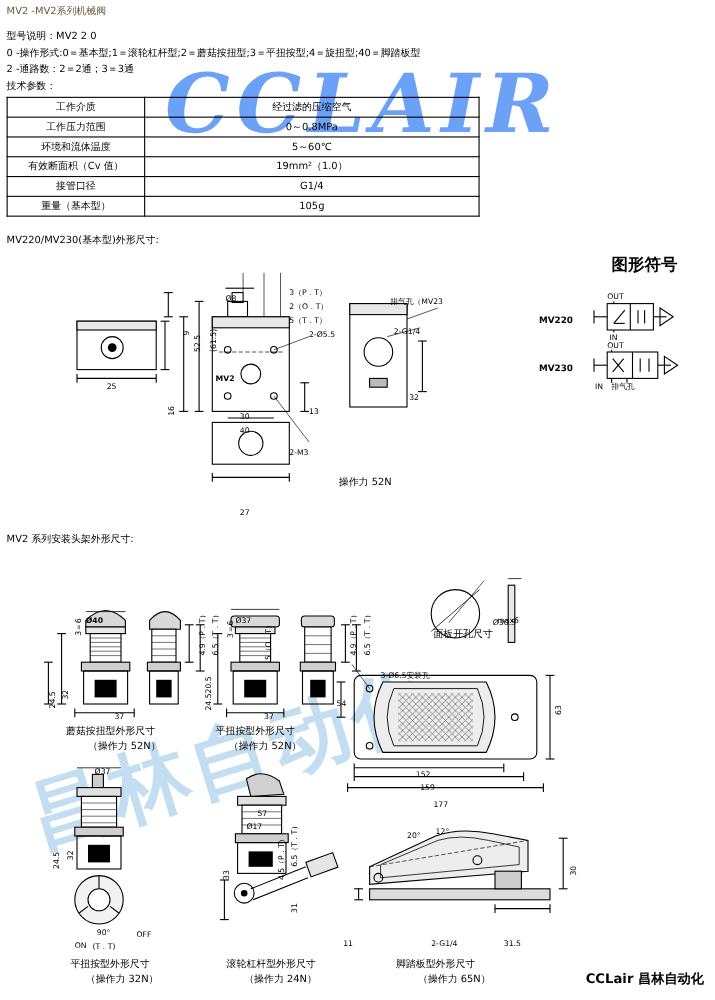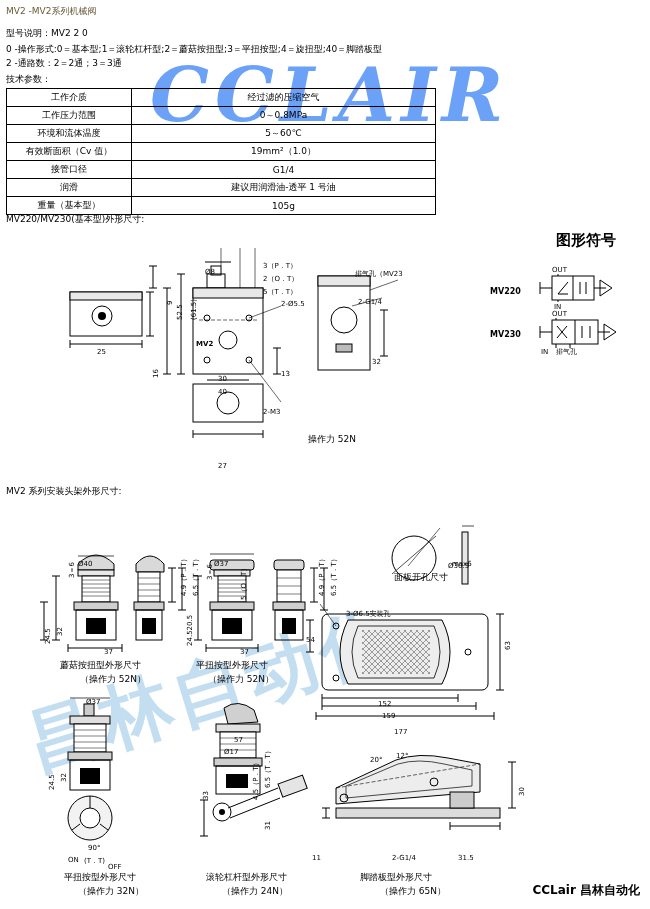--- a/index.html
+++ b/index.html
@@ -76,24 +76,20 @@
     <td class="k">环境和流体温度</td>
     <td>5～60℃</td>
   </tr>
   <tr>
     <td class="k">有效断面积（Cv 值）</td>
     <td>19mm²（1.0）</td>
   </tr>
   <tr>
     <td class="k">接管口径</td>
     <td>G1/4</td>
-  </tr>
-  <tr>
-    <td class="k">润滑</td>
-    <td>建议用润滑油-透平 1 号油</td>
   </tr>
   <tr>
     <td class="k">重量（基本型）</td>
     <td>105g</td>
   </tr>
 </tbody>
   </table>
 
 <div class="t md" style="left:6px;top:214px;">MV220/MV230(基本型)外形尺寸:</div>
 
@@ -253,21 +249,21 @@
 
   <line x1="-4" y1="28" x2="-4" y2="92" stroke="#000" stroke-width="1"></line>
   <line x1="-8" y1="28" x2="0" y2="28" stroke="#000" stroke-width="1"></line>
   <line x1="-8" y1="92" x2="0" y2="92" stroke="#000" stroke-width="1"></line>
   <line x1="-16" y1="54" x2="-16" y2="92" stroke="#000" stroke-width="1"></line>
   <line x1="-20" y1="54" x2="-12" y2="54" stroke="#000" stroke-width="1"></line>
   <line x1="-20" y1="92" x2="-12" y2="92" stroke="#000" stroke-width="1"></line>
 
   <line x1="18" y1="8" x2="54" y2="8" stroke="#000" stroke-width="0.7"></line>
 </svg>
-<div class="t tiny" style="left:78px;top:560px;">Ø40</div>
+<div class="t tiny" style="left:78px;top:560px;font-weight:bold;">Ø40</div>
 <div class="t tiny rot90" style="left:44px;top:644px;">24.5</div>
 <div class="t tiny rot90" style="left:56px;top:636px;">32</div>
 <div class="t tiny rot90" style="left:68px;top:578px;">3＝6</div>
 <div class="t tiny" style="left:104px;top:648px;">37</div>
 
 <svg style="left:128px;top:548px;" width="80" height="110">
   <path d="M8 16 Q22 0 36 16 L36 24 L8 24 Z" fill="#d9d9d9" stroke="#000" stroke-width="1"></path>
   <rect x="10" y="24" width="22" height="30" fill="#fff" stroke="#000" stroke-width="1"></rect>
   <g stroke="#000" stroke-width="0.5">
     <line x1="10" y1="30" x2="32" y2="30"></line>
@@ -411,21 +407,21 @@
   <circle cx="28" cy="128" r="10" fill="#fff" stroke="#000" stroke-width="1"></circle>
   <line x1="28" y1="106" x2="28" y2="118" stroke="#000" stroke-width="1"></line>
   <line x1="10" y1="140" x2="18" y2="134" stroke="#000" stroke-width="1"></line>
   <line x1="46" y1="140" x2="38" y2="134" stroke="#000" stroke-width="1"></line>
 </svg>
 <div class="t tiny" style="left:86px;top:698px;">Ø37</div>
 <div class="t tiny rot90" style="left:48px;top:790px;">24.5</div>
 <div class="t tiny rot90" style="left:60px;top:782px;">32</div>
 <div class="t tiny" style="left:68px;top:856px;">ON</div>
 <div class="t tiny" style="left:88px;top:844px;">90°</div>
-<div class="t tiny" style="left:108px;top:846px;margin-top:17px;">OFF</div>
+<div class="t tiny" style="left:124px;top:846px;">OFF</div>
 <div class="t tiny" style="left:84px;top:857px;">(T．T)</div>
 <div class="t md" style="left:64px;top:872px;">平扭按型外形尺寸</div>
 <div class="t md" style="left:78px;top:886px;">（操作力 32N）</div>
 
 <svg style="left:200px;top:700px;" width="140" height="150">
   <path d="M24 8 Q38 -2 54 10 L58 22 L28 24 Z" fill="#d0d0d0" stroke="#000" stroke-width="1"></path>
   <rect x="16" y="24" width="44" height="8" fill="#e0e0e0" stroke="#000" stroke-width="1"></rect>
   <rect x="20" y="32" width="36" height="26" fill="#fff" stroke="#000" stroke-width="1"></rect>
   <g stroke="#000" stroke-width="0.5">
     <line x1="20" y1="38" x2="56" y2="38"></line>

